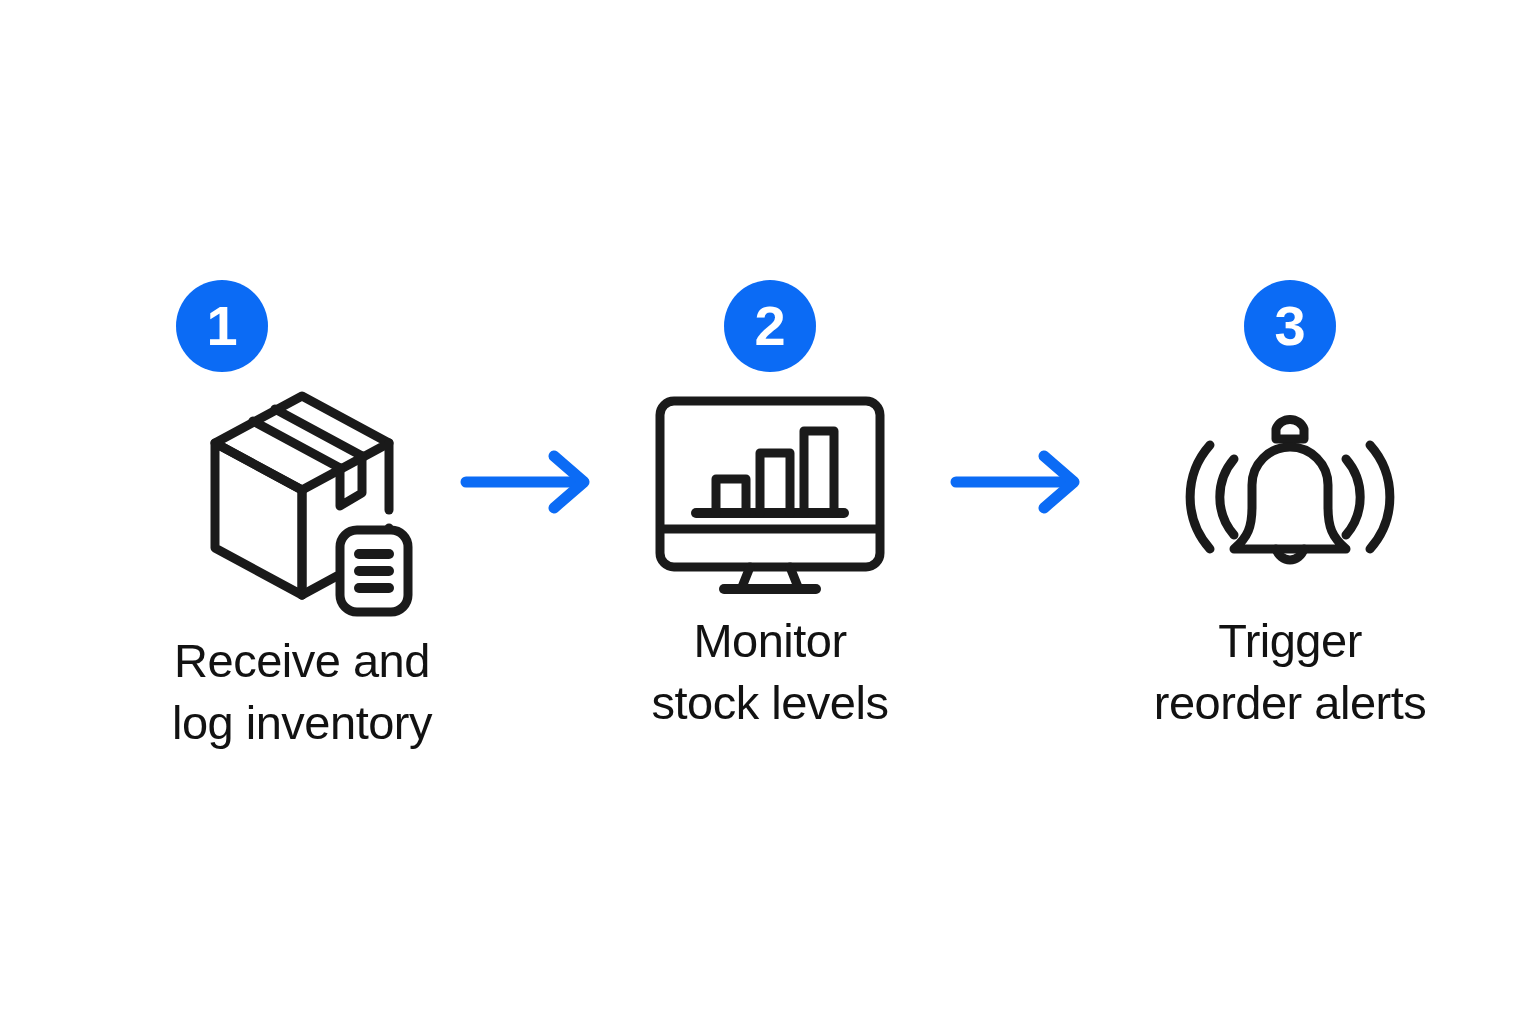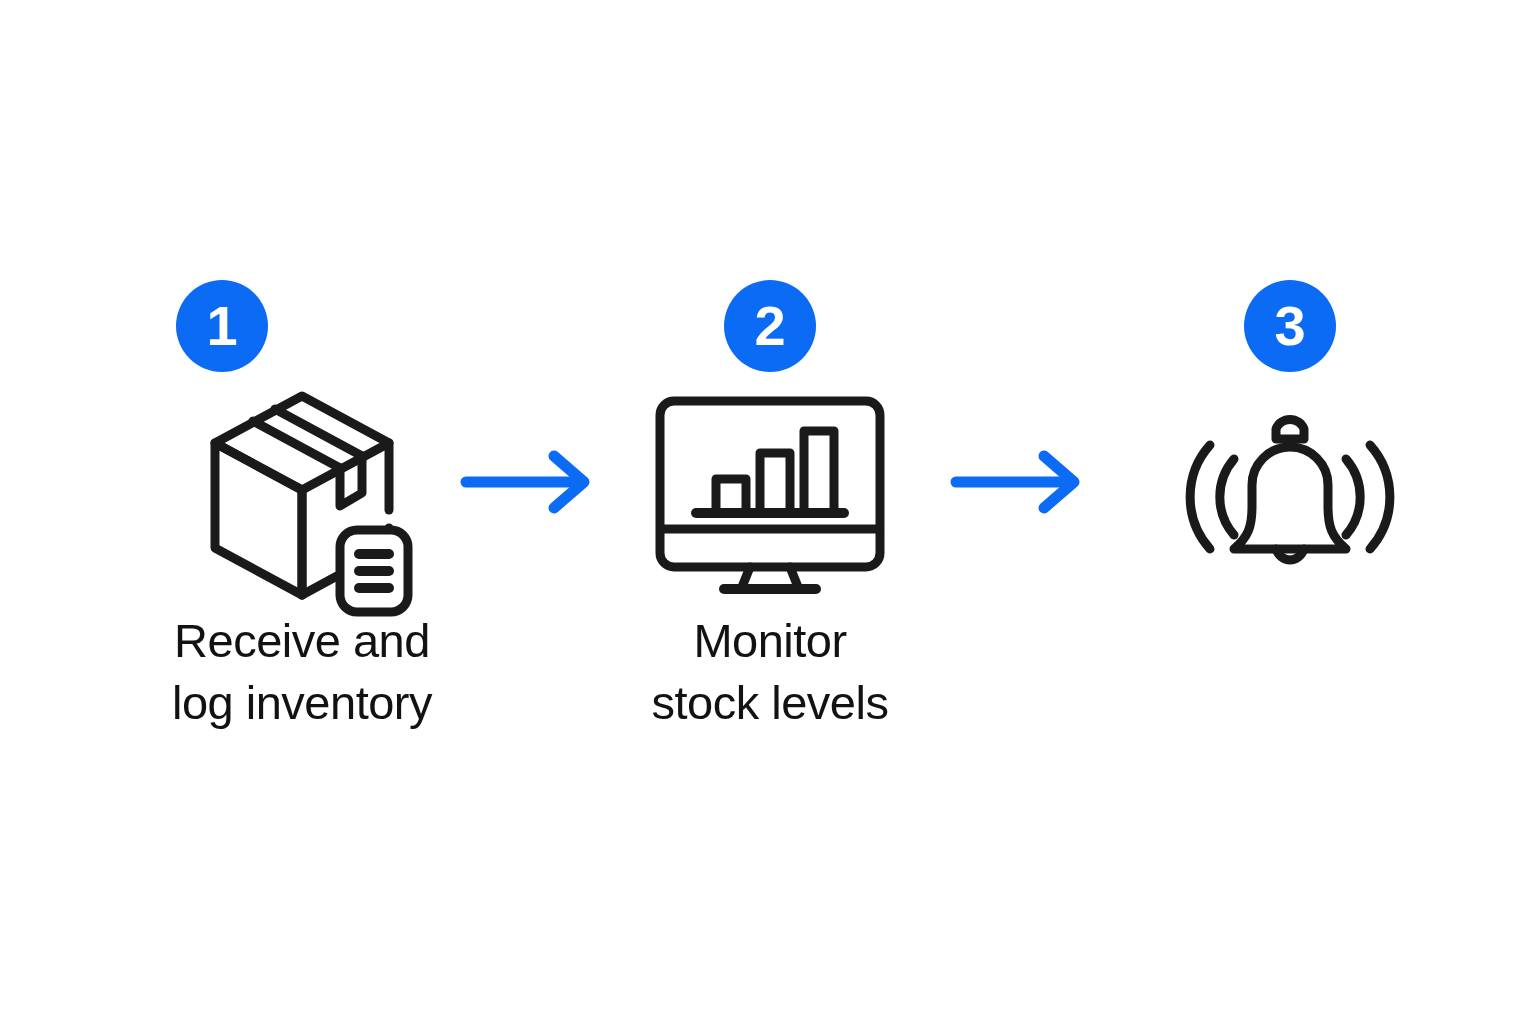--- a/index.html
+++ b/index.html
@@ -86,21 +86,21 @@
     width: 380px;
     text-align: center;
     color: #121212;
     font-size: 47px;
     line-height: 62px;
     font-weight: 400;
     letter-spacing: -0.5px;
     font-family: "Liberation Sans", sans-serif;
     white-space: pre-line;
   }
-  .step-1 .caption { left: 0px; }
+  .step-1 .caption { left: 0px; margin-top: 20px; }
   .step-2 .caption { left: 0px; text-align: center; }
   .step-3 .caption { left: 0px; }
 
   
   .arrow {
     position: absolute;
     width: 140px;
     height: 70px;
     top: 447px;
   }
@@ -220,16 +220,18 @@
 
           <path d="M58 56 A58 58 0 0 0 58 132"></path>
           <path d="M34 42 A78 78 0 0 0 34 146"></path>
 
           <path d="M170 56 A58 58 0 0 1 170 132"></path>
           <path d="M194 42 A78 78 0 0 1 194 146"></path>
         </svg>
         </span>
       </div>
 
+      <div class="caption">Trigger
+reorder alerts</div>
     </div>
 
   </div>
 </div>
 
 </body></html>

